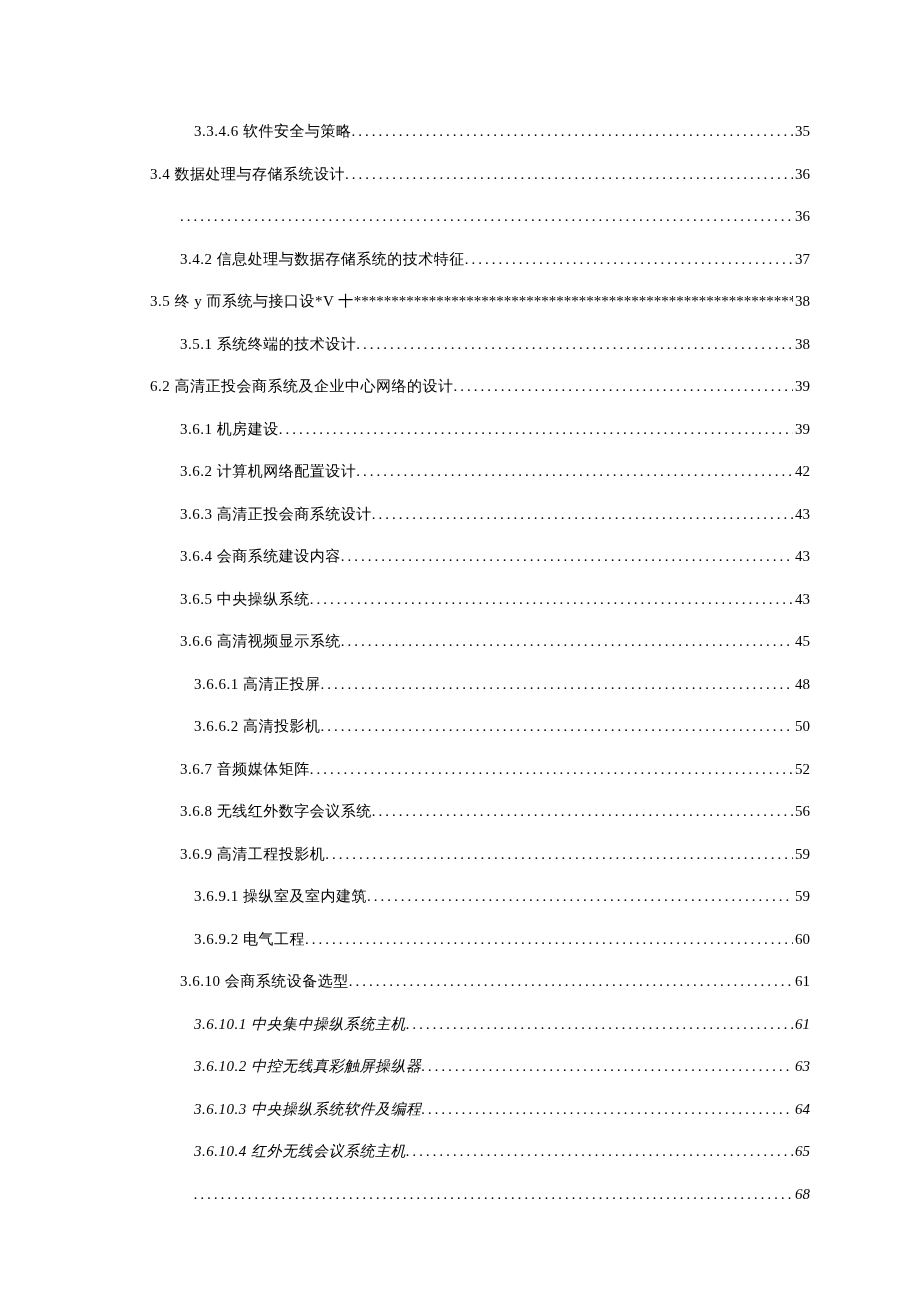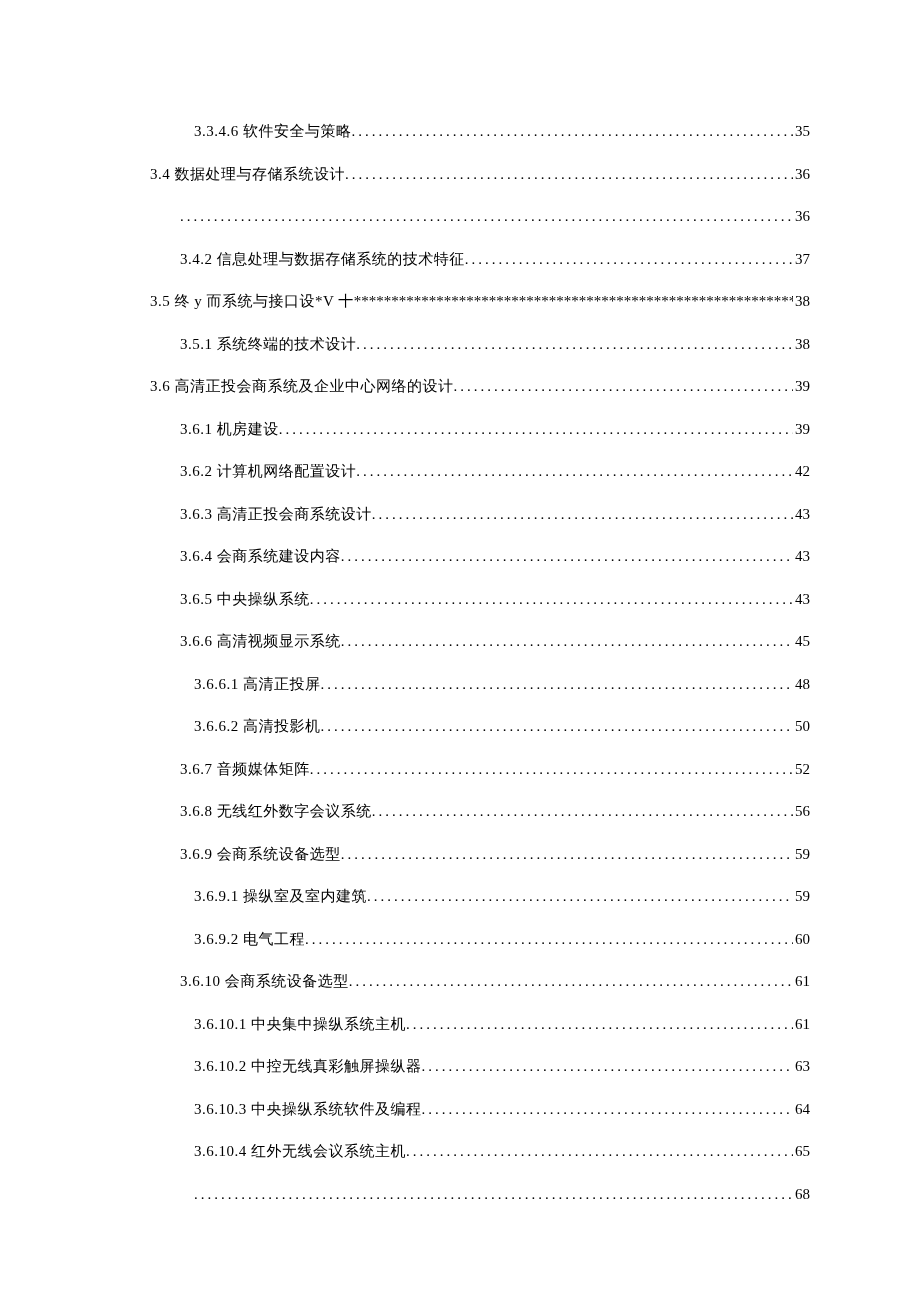--- a/index.html
+++ b/index.html
@@ -15,21 +15,21 @@
     }
     .toc-entry {
       display: flex;
       align-items: baseline;
       white-space: nowrap;
       margin-bottom: 20px;
     }
     .indent-0 { padding-left: 0; }
     .indent-1 { padding-left: 30px; }
     .indent-2 { padding-left: 44px; }
-    .indent-3 { padding-left: 44px; }
+    .indent-3 { padding-left: 44px; font-style: italic; }
     .label {
       flex: 0 0 auto;
       letter-spacing: 0.5px;
     }
     .leader {
       flex: 1 1 auto;
       overflow: hidden;
       letter-spacing: 3px;
       color: #000;
     }
@@ -73,21 +73,21 @@
       <span class="label">3.5 终 y 而系统与接口设*V 十</span>
       <span class="leader asterisk"></span>
       <span class="page">38</span>
     </div>
     <div class="toc-entry indent-1">
       <span class="label">3.5.1 系统终端的技术设计</span>
       <span class="leader"></span>
       <span class="page">38</span>
     </div>
     <div class="toc-entry indent-0">
-      <span class="label">3.6 高清正投会商系统及企业中心网络的设计</span>
+      <span class="label">6.2 高清正投会商系统及企业中心网络的设计</span>
       <span class="leader"></span>
       <span class="page">39</span>
     </div>
     <div class="toc-entry indent-1">
       <span class="label">3.6.1 机房建设</span>
       <span class="leader"></span>
       <span class="page">39</span>
     </div>
     <div class="toc-entry indent-1">
       <span class="label">3.6.2 计算机网络配置设计</span>
@@ -128,21 +128,21 @@
       <span class="label">3.6.7 音频媒体矩阵</span>
       <span class="leader"></span>
       <span class="page">52</span>
     </div>
     <div class="toc-entry indent-1">
       <span class="label">3.6.8 无线红外数字会议系统</span>
       <span class="leader"></span>
       <span class="page">56</span>
     </div>
     <div class="toc-entry indent-1">
-      <span class="label">3.6.9 会商系统设备选型</span>
+      <span class="label">3.6.9 高清工程投影机</span>
       <span class="leader"></span>
       <span class="page">59</span>
     </div>
     <div class="toc-entry indent-2">
       <span class="label">3.6.9.1 操纵室及室内建筑</span>
       <span class="leader"></span>
       <span class="page">59</span>
     </div>
     <div class="toc-entry indent-2">
       <span class="label">3.6.9.2 电气工程</span>

